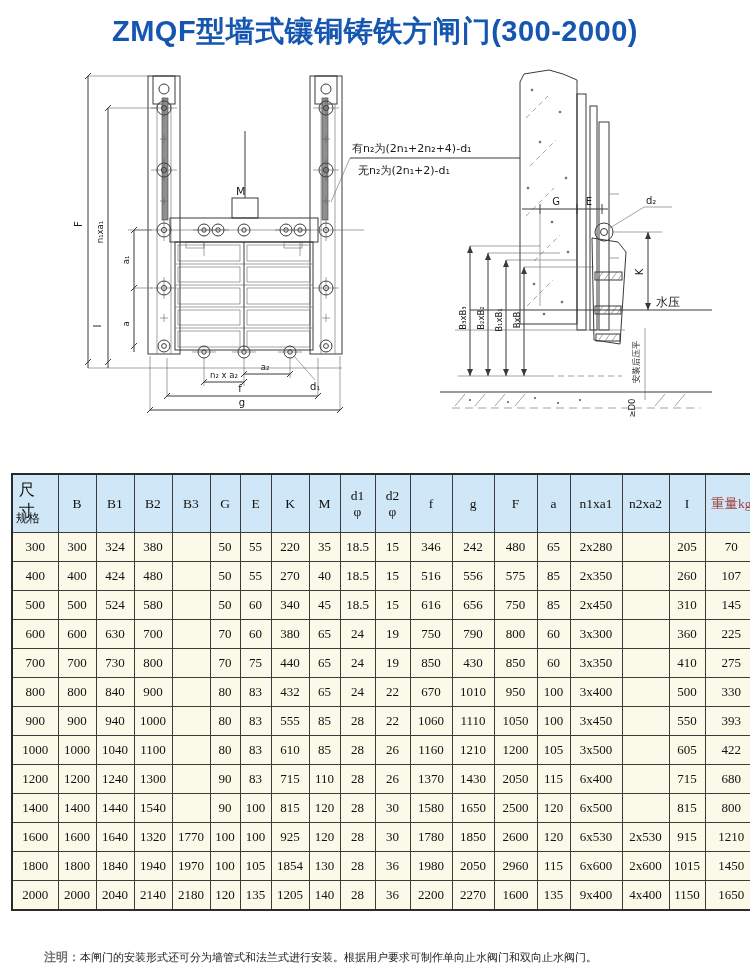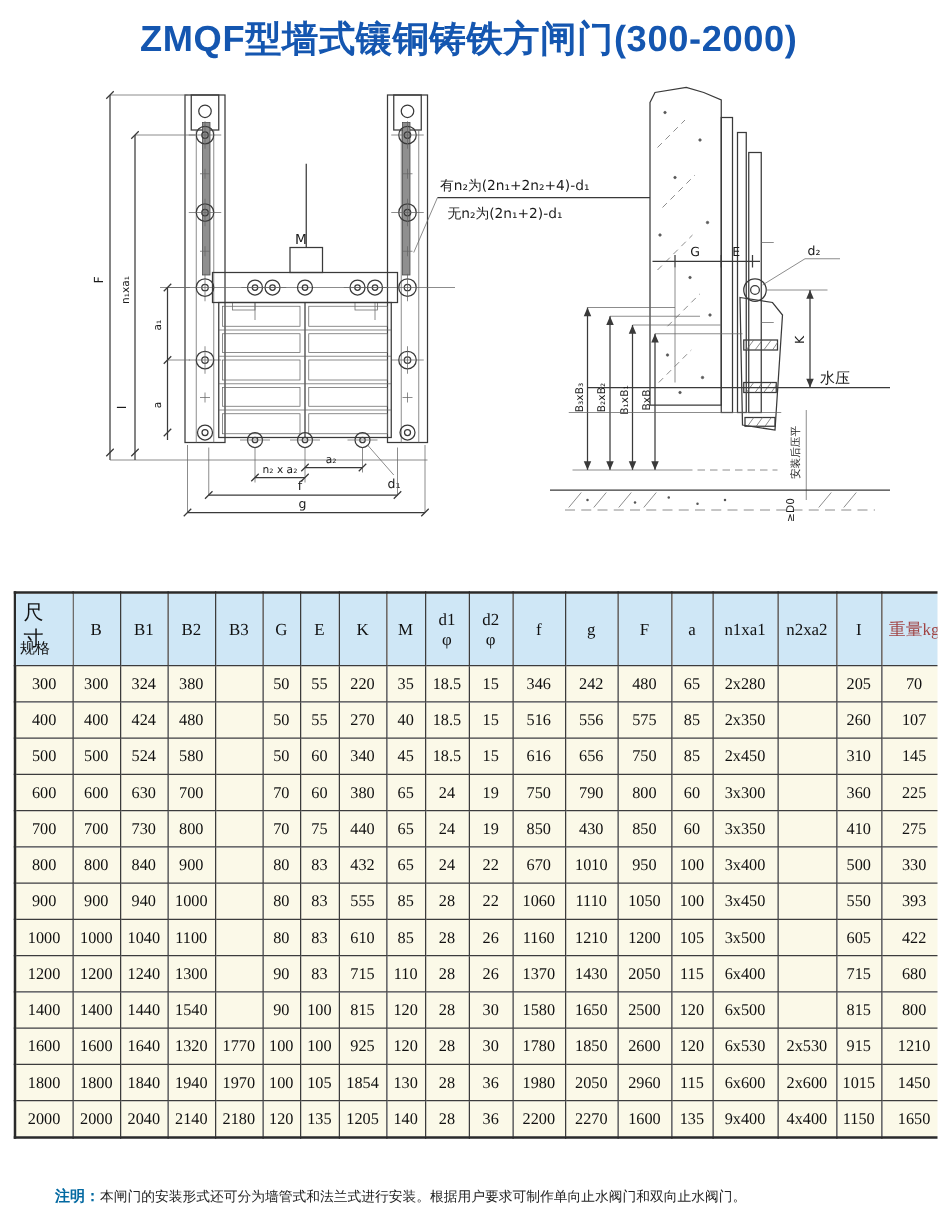--- a/index.html
+++ b/index.html
@@ -22,21 +22,21 @@
   .spec thead th{background:#cfe7f6;font-weight:normal;font-size:13.5px;height:57px}
   .spec tbody td{background:#fbf9e8;height:28px}
   .wkg{color:#a04343}
   .corner{position:relative;
     background-image:linear-gradient(to bottom right,transparent 49.3%,#3c3c3c 49.3%,#3c3c3c 50.7%,transparent 50.7%)}
   .corner .tl{position:absolute;top:5px;right:17px;font-size:16px}
   .corner .br{position:absolute;bottom:5px;left:3px;font-size:12px}
   .twoline{line-height:1.15}
   .note{margin:38px 0 0 44px;font-size:11px;color:#222;
         font-family:"Liberation Serif","DejaVu Serif",serif}
-  .note b{font-size:12px;color:#0369a1}
+  .note b{font-size:12px;color:#737373}
 </style>
 </head>
 <body>
 
 <div class="title">ZMQF型墙式镶铜铸铁方闸门(300-2000)</div>
 
 <div class="drawing">
 <svg width="750" height="404" viewBox="0 0 750 404">
 
   <g>

